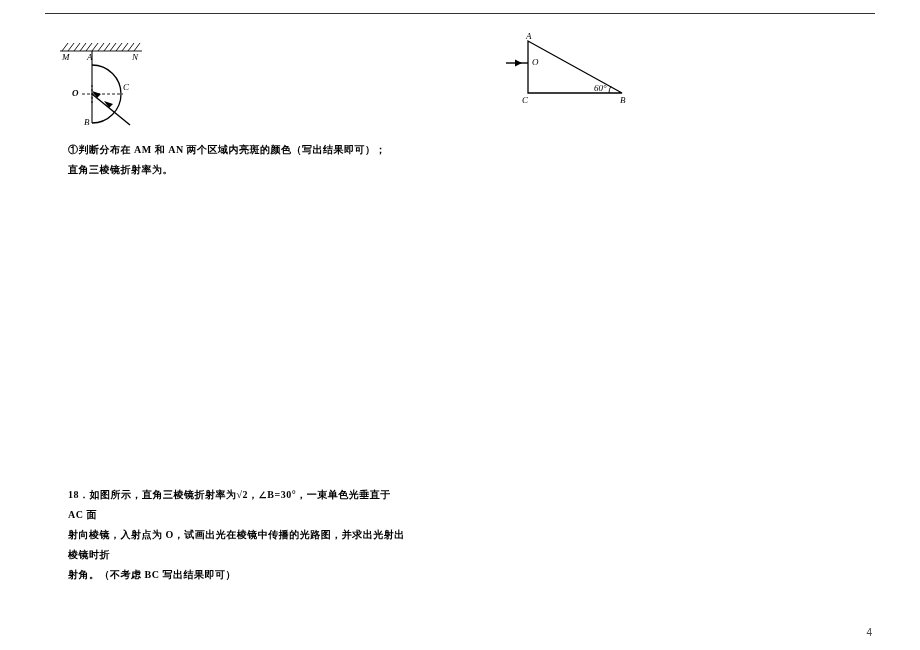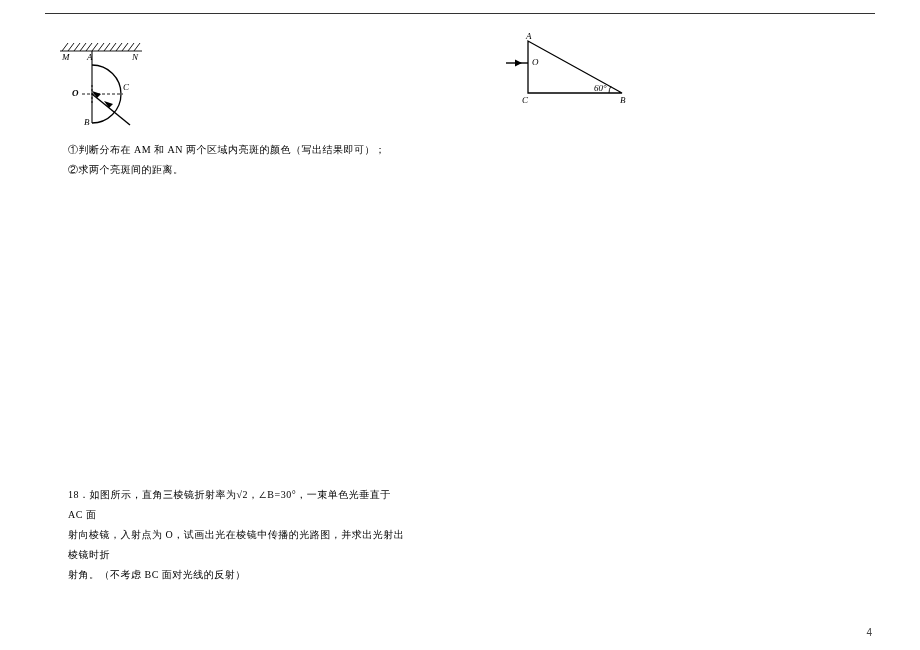--- a/index.html
+++ b/index.html
@@ -53,20 +53,21 @@
   .lblB2{left:120px;top:60px}
   .lblO2{left:32px; top:22px}
   .lbl30{left:94px; top:48px; font-style:normal; font-size:8px}
   
   .text-block{
     position:absolute;
     left:68px;
     width:380px;
     line-height:1.9;
     letter-spacing:0.5px;
+    font-weight:bold;
   }
   .q1{top:140px}
   .q2{top:160px}
   .q19{top:485px; width:340px; line-height:2;}
   .sqrt{font-family:"Times New Roman",serif}
   .pagenum{
     position:absolute;
     right:48px; bottom:12px;
     font-size:10px;
     color:#444;
@@ -135,21 +136,21 @@
   <div class="fig2-labels">
     <span class="lblA2">A</span>
     <span class="lblC2">C</span>
     <span class="lblB2">B</span>
     <span class="lblO2">O</span>
     <span class="lbl30">60°</span>
   </div>
 </div>
 
 <div class="text-block q1">①判断分布在 AM 和 AN 两个区域内亮斑的颜色（写出结果即可）；</div>
-<div class="text-block q2">②求两个亮斑间的距离。</div>
+<div class="text-block q2">直角三棱镜折射率为。</div>
 
 <div class="text-block q19">
   <span>18．如图所示，直角三棱镜折射率为</span><span class="sqrt">√2</span><span>，∠B=30°，一束单色光垂直于 AC 面</span><br>
   <span>射向棱镜，入射点为 O，试画出光在棱镜中传播的光路图，并求出光射出棱镜时折</span><br>
-  <span>射角。（不考虑 BC 面对光线的反射）</span>
+  <span>射角。（不考虑 BC 写出结果即可）</span>
 </div>
 
 <div class="pagenum">4</div>
 
 </body></html>

